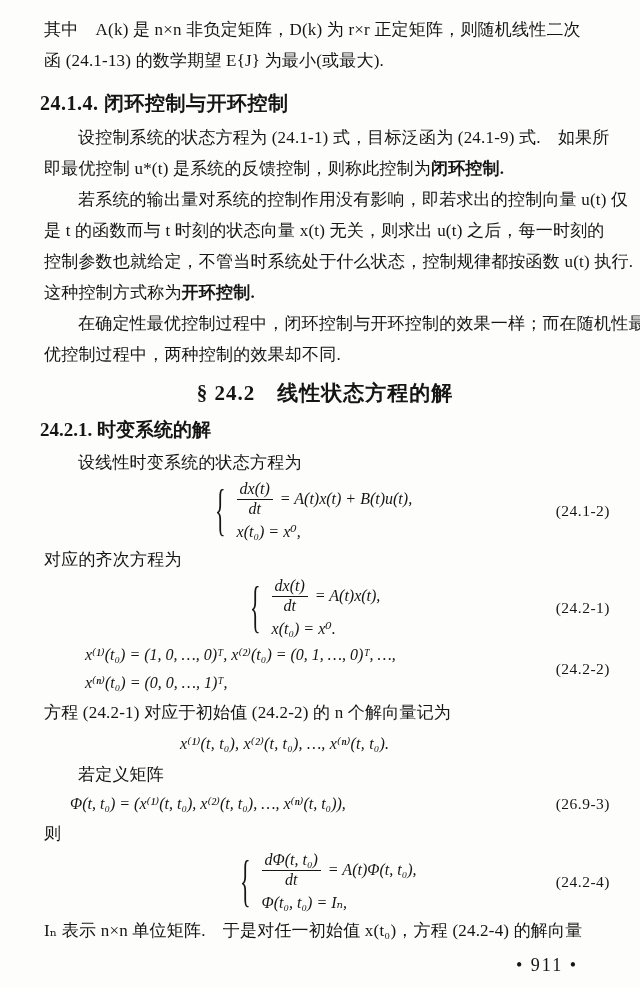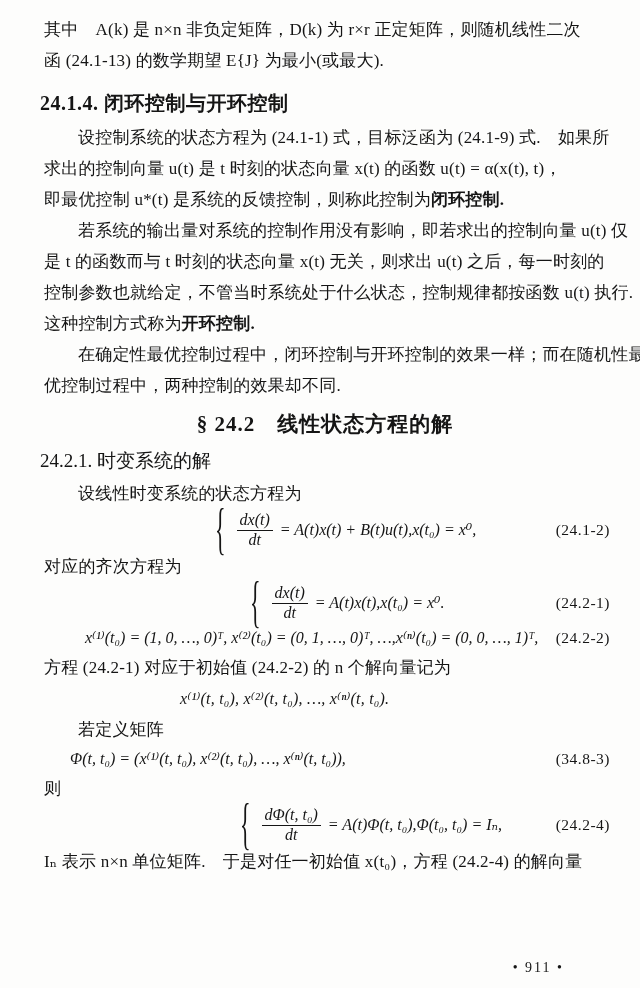--- a/index.html
+++ b/index.html
@@ -22,56 +22,55 @@
   .indent{text-indent:34px;}
   .sec-head{
     margin:14px 0 6px;font-size:20px;line-height:30px;
     font-weight:bold;letter-spacing:0.5px;
   }
   .chapter-head{
     margin:10px 0 3px;text-align:center;
     font-size:21px;line-height:30px;font-weight:bold;letter-spacing:1px;
   }
   .sub-head{
-    margin:8px 0 6px;font-size:19px;line-height:27px;font-weight:normal;
+    margin:8px 0 6px;font-size:19px;line-height:27px;font-weight:bold;
   }
   b{font-weight:bold;}
   
   .eq{display:flex;align-items:center;margin:2px 0;font-style:italic;}
-  .eq-lines{display:flex;flex-direction:row;row-gap:10px;}
+  .eq-lines{display:flex;flex-direction:column;row-gap:4px;}
   .eq-line{font-size:16px;line-height:20px;white-space:nowrap;display:flex;align-items:center;}
   .eq-line.tall{line-height:24px;}
   .frac{display:inline-flex;flex-direction:column;align-items:center;margin-right:7px;}
   .fnum{line-height:18px;padding:0 3px 1px;border-bottom:1px solid #151515;}
   .fden{line-height:18px;}
   .brace{font-style:normal;font-size:22px;line-height:1;transform:scaleY(2.55);transform-origin:center;margin-right:11px;}
   .eq-no{margin-left:auto;font-style:normal;font-size:15.5px;letter-spacing:0.5px;}
   .eq1{margin-left:175px;}
   .eq2{margin-left:210px;margin-bottom:4px;}
   .eq3{margin-left:45px;}
   .eq4{margin-left:30px;}
   .eq5{margin-left:200px;margin-bottom:4px;}
   .solutions{margin-left:140px;font-style:italic;font-size:16px;}
   .page-no{
-    position:absolute;right:76px;bottom:12px;
-    font-size:14px;letter-spacing:2px;
+    position:absolute;right:62px;bottom:12px;
+    font-size:18px;letter-spacing:2px;
   }
 </style>
 </head>
 <body>
 
 <div class="page">
 
   <p class="line">其中　A(k) 是 n×n 非负定矩阵，D(k) 为 r×r 正定矩阵，则随机线性二次</p>
   <p class="line">函 (24.1-13) 的数学期望 E{J} 为最小(或最大).</p>
 
   <h2 class="sec-head">24.1.4. 闭环控制与开环控制</h2>
 
   <p class="line indent">设控制系统的状态方程为 (24.1-1) 式，目标泛函为 (24.1-9) 式.　如果所</p>
-  <p class="line">求出的控制向量 u(t) 是 t 时刻的状态向量 x(t) 的函数 u(t) = α(x(t), t)，</p>
   <p class="line"><span>即最优控制 u*(t) 是系统的反馈控制，则称此控制为</span><b>闭环控制.</b></p>
 
   <p class="line indent">若系统的输出量对系统的控制作用没有影响，即若求出的控制向量 u(t) 仅</p>
   <p class="line">是 t 的函数而与 t 时刻的状态向量 x(t) 无关，则求出 u(t) 之后，每一时刻的</p>
   <p class="line">控制参数也就给定，不管当时系统处于什么状态，控制规律都按函数 u(t) 执行.</p>
   <p class="line"><span>这种控制方式称为</span><b>开环控制.</b></p>
 
   <p class="line indent">在确定性最优控制过程中，闭环控制与开环控制的效果一样；而在随机性最</p>
   <p class="line">优控制过程中，两种控制的效果却不同.</p>
 
@@ -122,21 +121,21 @@
     <span class="eq-no">(24.2-2)</span>
   </div>
 
   <p class="line">方程 (24.2-1) 对应于初始值 (24.2-2) 的 n 个解向量记为</p>
   <p class="line solutions">x⁽¹⁾(t, t₀), x⁽²⁾(t, t₀), …, x⁽ⁿ⁾(t, t₀).</p>
 
   <p class="line indent">若定义矩阵</p>
 
   <div class="eq eq4">
     <span class="eq-line tall">Φ(t, t₀) = (x⁽¹⁾(t, t₀), x⁽²⁾(t, t₀), …, x⁽ⁿ⁾(t, t₀)),</span>
-    <span class="eq-no">(34.8-3)</span>
+    <span class="eq-no">(26.9-3)</span>
   </div>
 
   <p class="line">则</p>
 
   <div class="eq eq5">
     <span class="brace">{</span>
     <div class="eq-lines">
       <div class="eq-line">
         <span class="frac">
           <span class="fnum">dΦ(t, t₀)</span>

